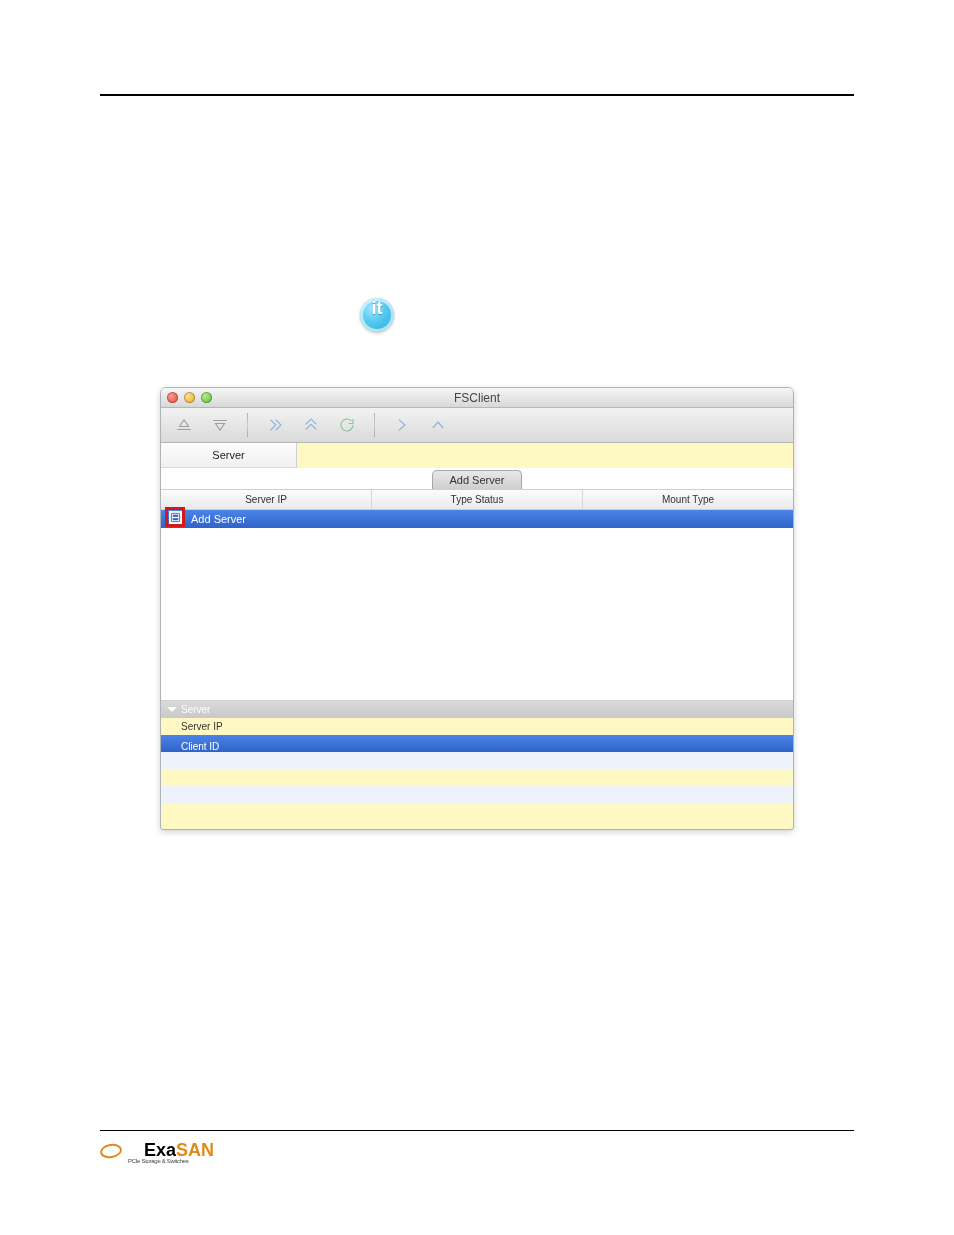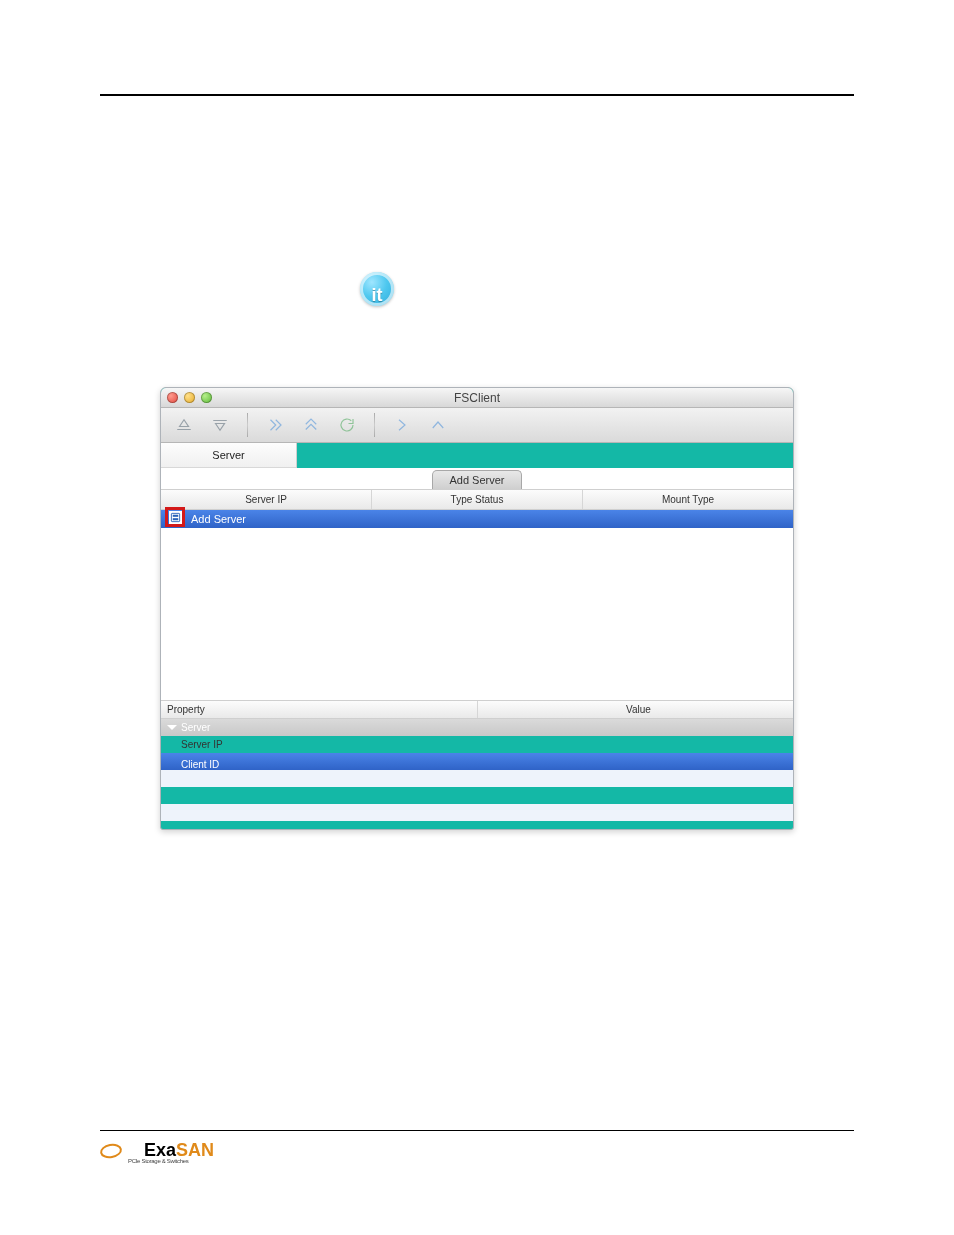--- a/index.html
+++ b/index.html
@@ -38,39 +38,39 @@
     color: #000;
   }
   .footer-logo .brand .orange { color: #e08a1a; }
   .footer-logo .tag {
     font-size: 6px; color: #444; letter-spacing: -0.3px;
     position: absolute; left: 28px; top: 18px;
   }
   
   .info-icon {
     position: absolute;
-    top: 272px; left: 360px;
+    top: 298px; left: 360px;
     width: 34px; height: 34px;
     border-radius: 50%;
     background: radial-gradient(circle at 35% 30%, #9fe6ff 0%, #4fc8ef 45%, #2aa8d8 100%);
     box-shadow: 0 1px 3px rgba(0,0,0,.25), inset 0 0 0 3px rgba(255,255,255,.6);
-    display: flex; align-items: flex-end; justify-content: center;
+    display: flex; align-items: flex-start; justify-content: center;
   }
   .info-icon span {
     color: #fff; font-weight: 900; font-size: 18px;
     text-shadow: 0 1px 1px rgba(0,0,0,.3);
   }
   
   .window {
     position: absolute;
     top: 387px; left: 160px;
     width: 634px; height: 443px;
     border: 1px solid #aeb3b9;
     border-radius: 6px 6px 3px 3px;
-    background: #14b8a6;
+    background: #fef9c3;
     box-shadow: 0 2px 6px rgba(0,0,0,.18);
     overflow: hidden;
   }
   .titlebar {
     height: 20px;
     background: linear-gradient(#f6f6f6, #d8d8d8);
     border-bottom: 1px solid #b6b6b6;
     display: flex; align-items: center;
     padding: 0 6px;
     position: relative;
@@ -299,24 +299,20 @@
                   <rect x="4" y="4" width="8" height="3" fill="#2a62b8"></rect>
                   <rect x="4" y="9" width="8" height="3" fill="#2a62b8"></rect>
                 </svg>
             </div>
           </div>
           <span class="txt">Add Server</span>
         </div>
       </div>
 
       <div class="proptable">
-        <div class="phead">
-          <div class="ph">Property</div>
-          <div class="ph">Value</div>
-        </div>
         <div class="prow group">
           <div class="pk">
               <span class="tri"></span>
               <span>Server</span>
             </div>
           <div class="pv"></div>
         </div>
         <div class="prow">
           <div class="pk">Server IP</div>
           <div class="pv"></div>

